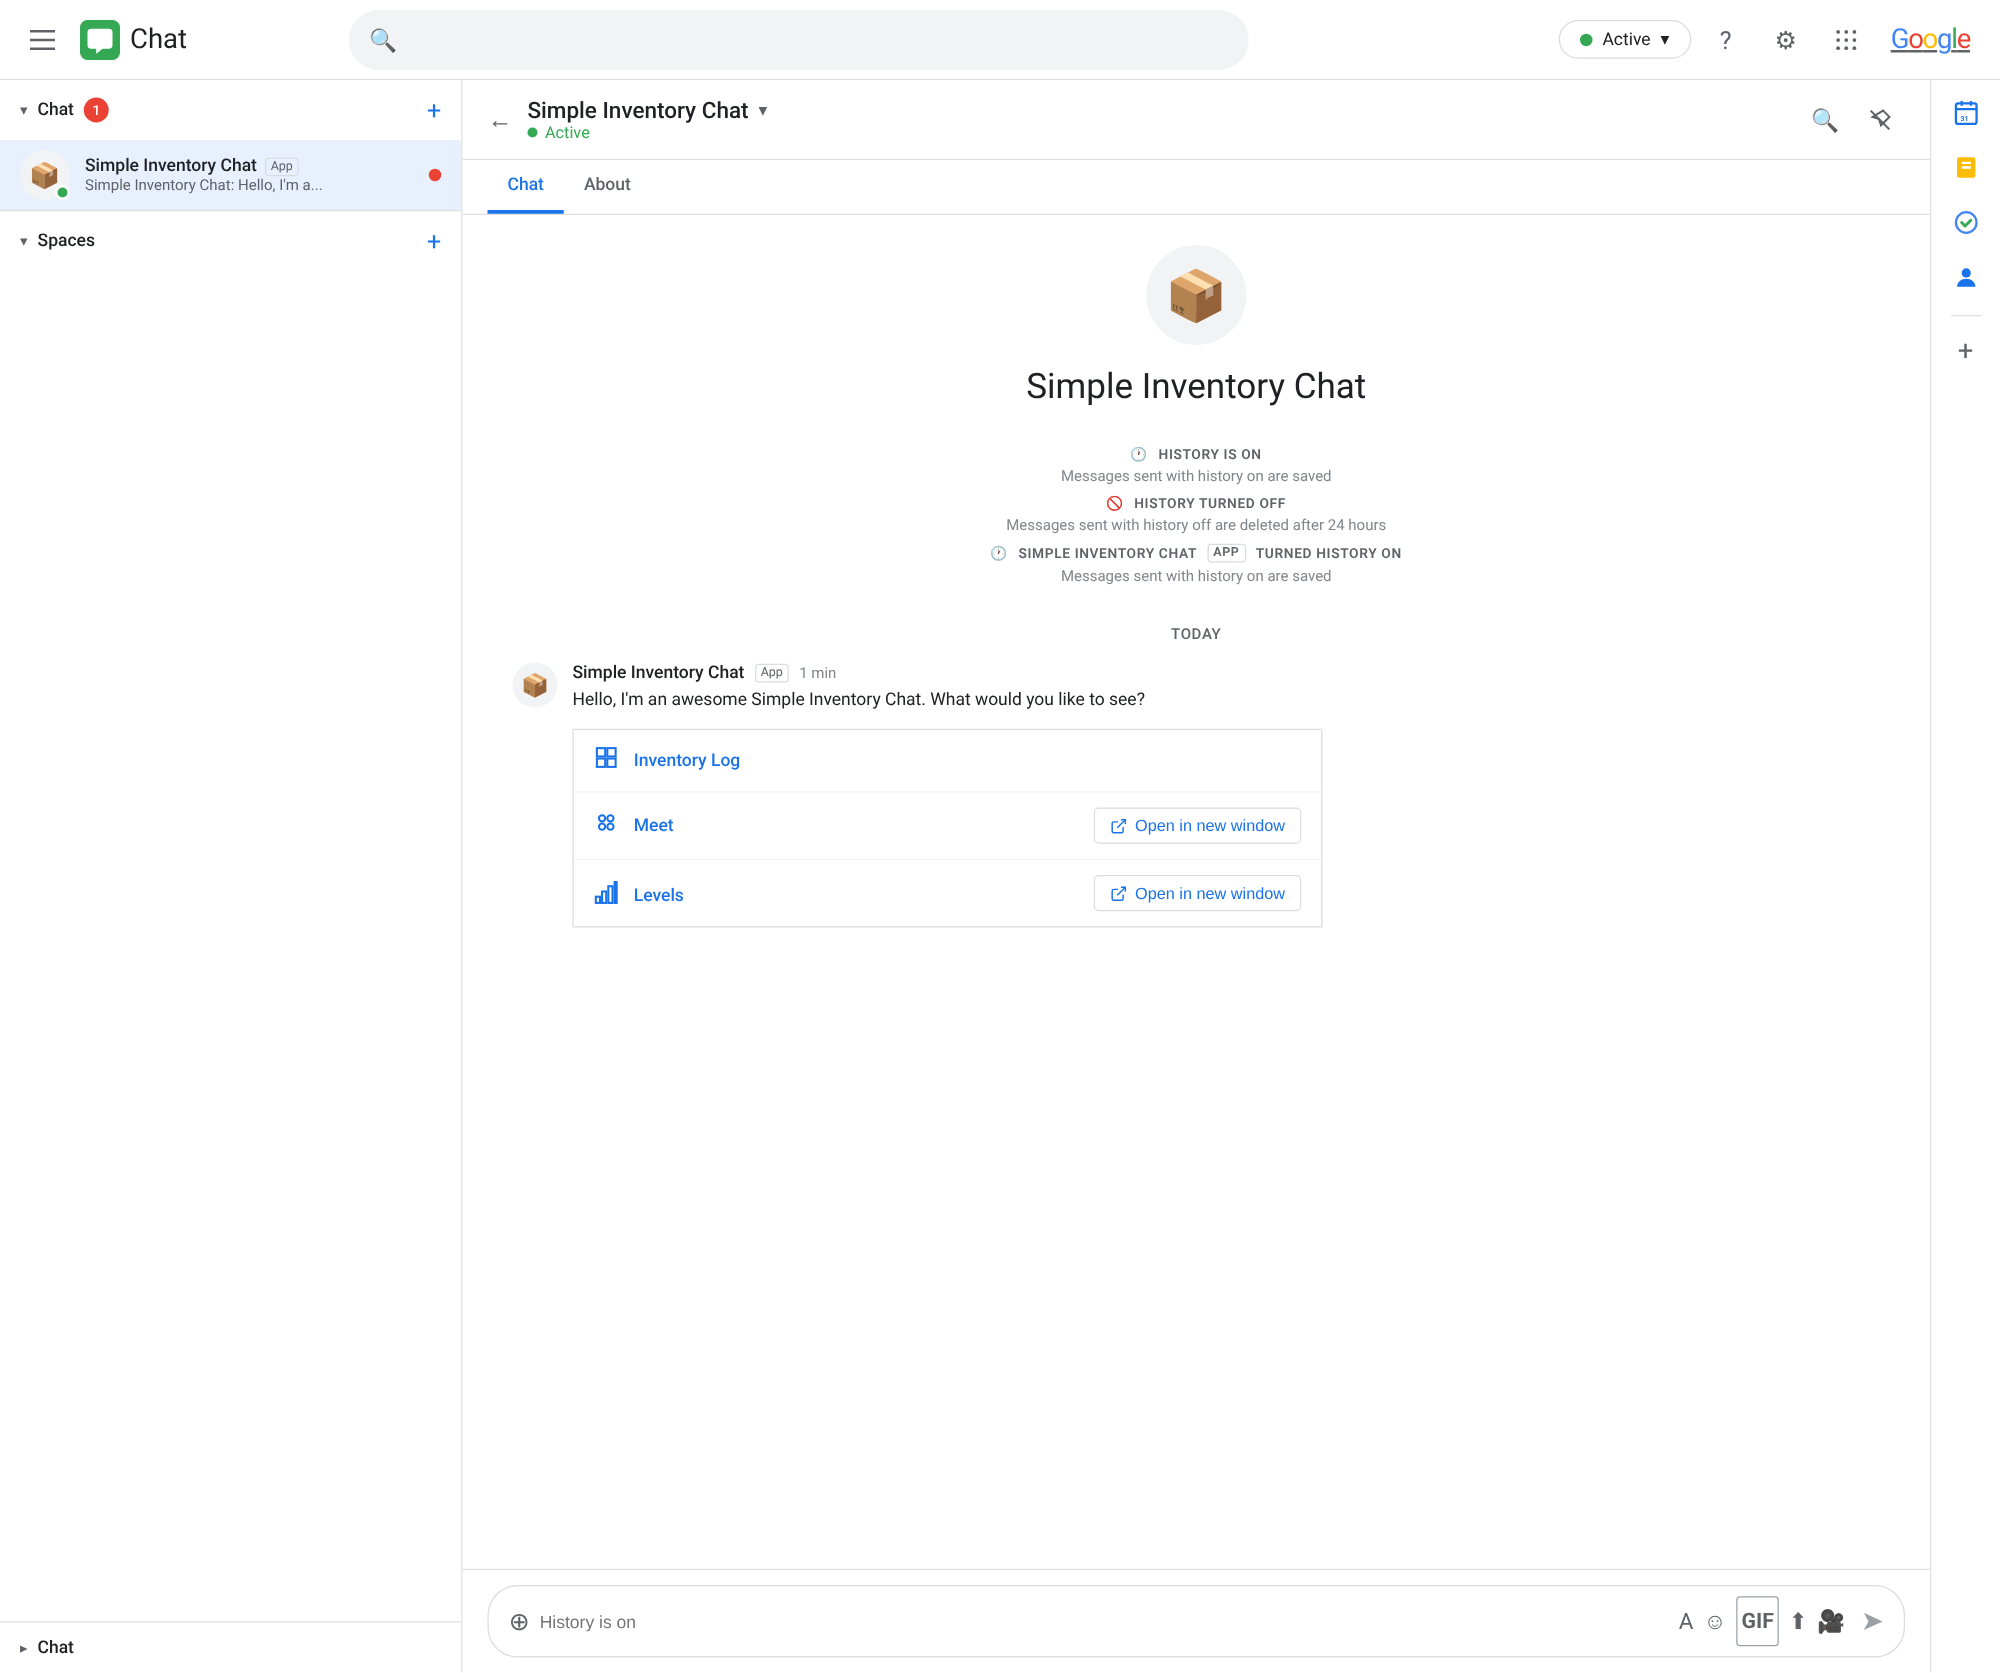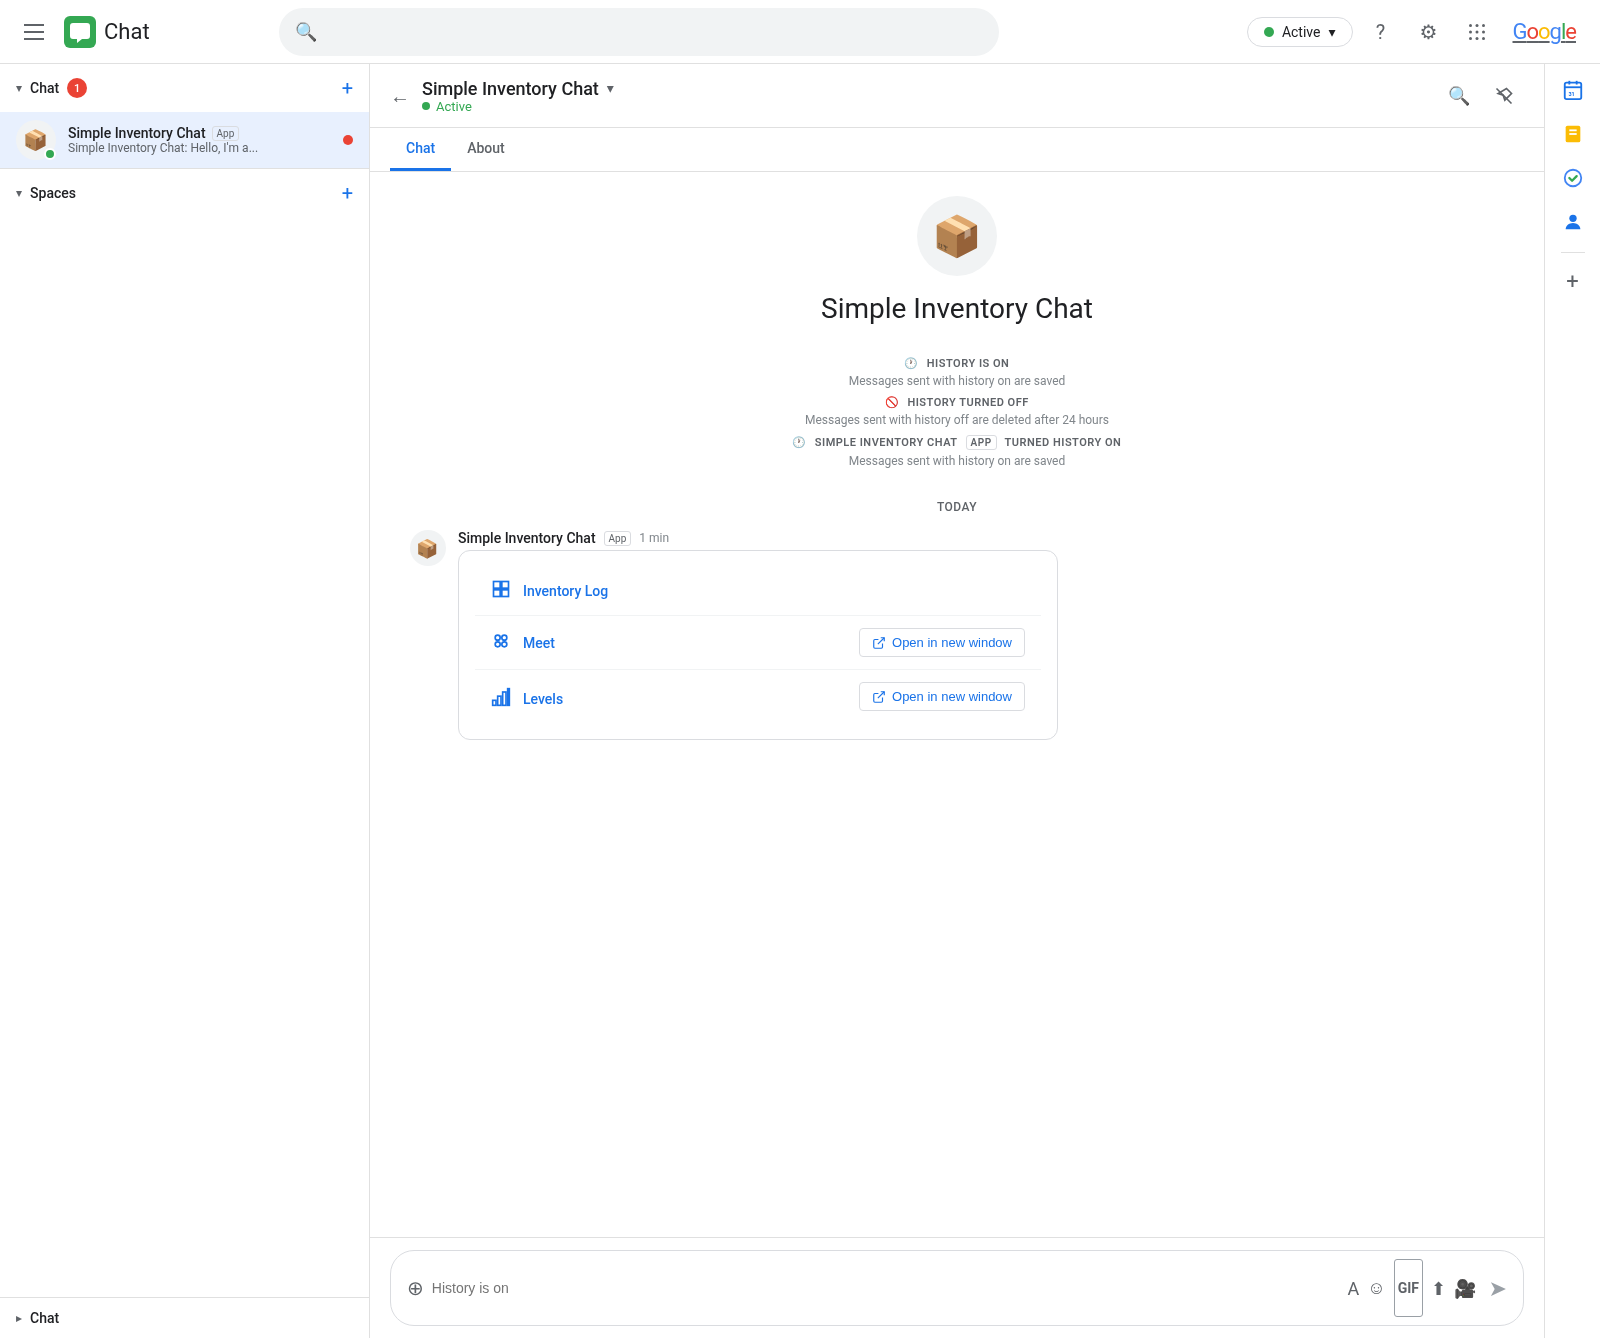--- a/index.html
+++ b/index.html
@@ -182,21 +182,21 @@
     .message-row { display: flex; gap: 12px; width: 100%; margin-bottom: 12px; }
     .msg-avatar { width: 36px; height: 36px; border-radius: 50%; background: #f1f3f4; display: flex; align-items: center; justify-content: center; font-size: 18px; flex-shrink: 0; }
     .msg-content { flex: 1; }
     .msg-header-row { display: flex; align-items: center; gap: 8px; margin-bottom: 4px; }
     .msg-sender { font-size: 14px; font-weight: 500; color: #202124; }
     .msg-time { font-size: 12px; color: #80868b; }
     .msg-text { font-size: 14px; color: #202124; line-height: 1.5; margin-bottom: 12px; }
 
     
     .card {
-      border: 1px solid #dadce0; border-radius: 12px; padding: 16px;
+      border: 1px solid #dadce0; border-radius: 1px; padding: 0;
       max-width: 600px; overflow: hidden;
     }
     .card-row {
       display: flex; align-items: center; justify-content: space-between;
       padding: 12px 16px; border-bottom: 1px solid #f1f3f4;
     }
     .card-row:last-child { border-bottom: none; align-items: flex-end; }
     .card-row-left { display: flex; align-items: center; gap: 12px; }
     .card-icon { font-size: 18px; color: #1a73e8; }
     .card-link { font-size: 14px; color: #1a73e8; font-weight: 500; cursor: pointer; text-decoration: none; }
@@ -413,20 +413,21 @@
         <div class="today-label">TODAY</div>
 
         <div class="message-row">
           <div class="msg-avatar">📦</div>
           <div class="msg-content">
             <div class="msg-header-row">
               <span class="msg-sender">Simple Inventory Chat</span>
               <span class="app-badge">App</span>
               <span class="msg-time">1 min</span>
             </div>
+            <div class="msg-text">Hello, I'm an awesome  Simple Inventory Chat. What would you like to see?</div>
 
             <div class="card">
 
               <div class="card-row">
                 <div class="card-row-left">
                   <span class="card-icon">
                     <svg width="20" height="20" viewBox="0 0 24 24" fill="none" stroke="#1a73e8" stroke-width="2">
                       <rect x="3" y="3" width="8" height="8"></rect>
                       <rect x="13" y="3" width="8" height="8"></rect>
                       <rect x="3" y="13" width="8" height="8"></rect>
@@ -486,21 +487,21 @@
 
       </div>
 
       <div class="chat-input-area">
         <div class="input-row">
           <div class="input-add-btn">⊕</div>
           <input class="message-input" type="text" placeholder="History is on" style="">
           <div class="input-actions">
             <div class="input-action">A</div>
             <div class="input-action">☺</div>
-            <div class="input-action" style="font-size:14px; border:1px solid #9aa0a6; border-radius:3px; padding:20px 3px; font-weight:bold; color:#5f6368;">GIF</div>
+            <div class="input-action" style="font-size:17px; border:1px solid #9aa0a6; border-radius:3px; padding:9px 3px; font-weight:bold; color:#5f6368;">GIF</div>
             <div class="input-action">⬆</div>
             <div class="input-action">🎥</div>
           </div>
           <div class="send-btn">➤</div>
         </div>
       </div>
     </div>
 
     <div class="right-sidebar">
       <div class="right-sidebar-item">

